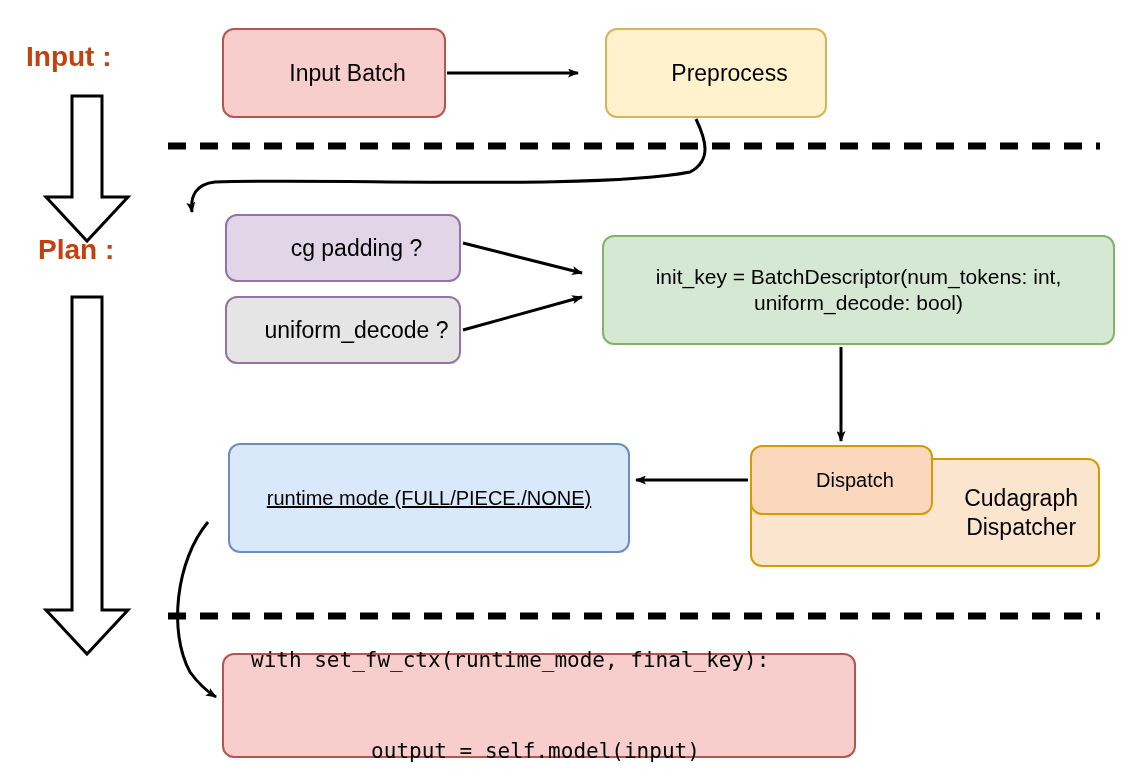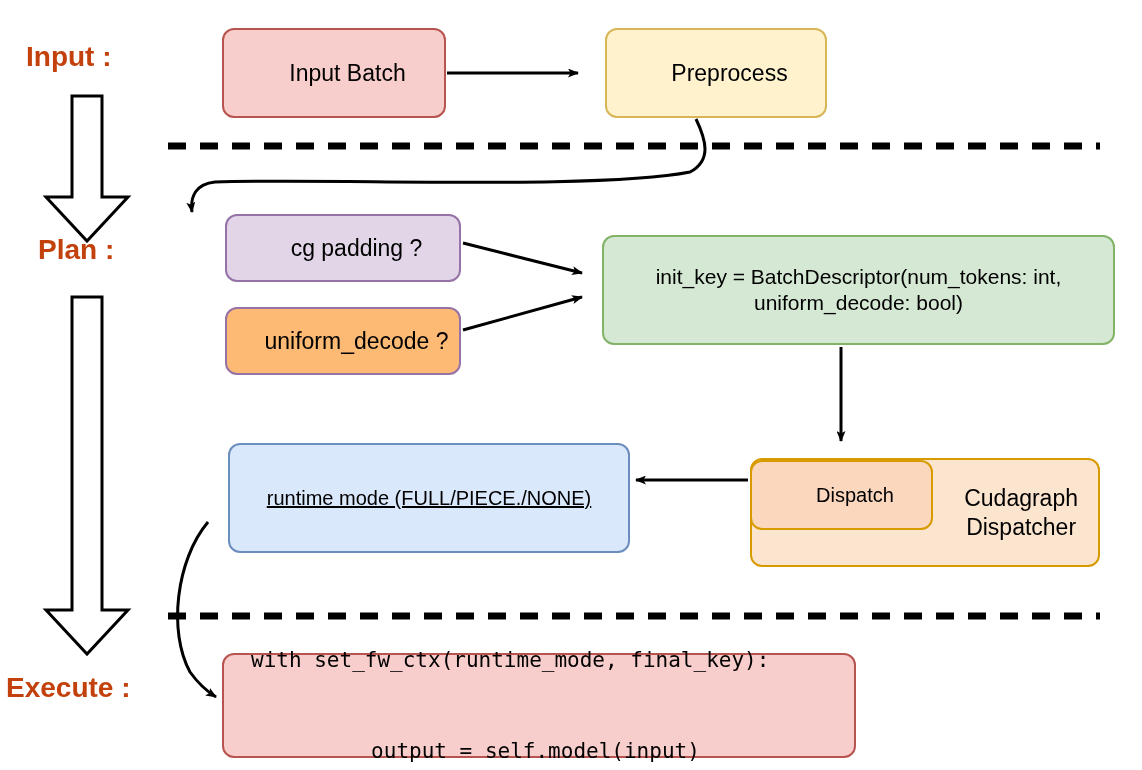--- a/index.html
+++ b/index.html
@@ -49,21 +49,21 @@
 
   
   #n-input-batch   { left: 222px; top: 28px;  width: 224px; height: 90px;  font-size: 23px; }
   #n-preprocess    { left: 585px; top: 28px;  width: 222px; height: 90px;  font-size: 23px; }
   #n-cg-padding    { left: 225px; top: 214px; width: 236px; height: 68px;  font-size: 23px; }
   #n-uniform-dec   { left: 225px; top: 296px; width: 236px; height: 68px;  font-size: 23px; }
   #n-init-key      { left: 602px; top: 235px; width: 513px; height: 110px; font-size: 21px; padding: 8px 12px; }
   #n-runtime-mode  { left: 228px; top: 443px; width: 402px; height: 110px; font-size: 20px; padding: 0 10px; }
   #n-cuda-outer    { left: 750px; top: 458px; width: 350px; height: 109px; font-size: 23px;
                      justify-content: flex-end; padding-right: 20px; }
-  #n-dispatch      { left: 750px; top: 460px; width: 183px; height: 70px;  font-size: 20px; z-index: 4; }
+  #n-dispatch      { left: 750px; top: 445px; width: 183px; height: 70px;  font-size: 20px; z-index: 4; }
   #n-code          { left: 222px; top: 653px; width: 634px; height: 105px; font-size: 21px;
                      justify-content: flex-start; 
                      font-family: "DejaVu Sans Mono", "Liberation Mono", monospace;
                      white-space: pre; line-height: 1.45; }
 
   
   #lbl-input   { left: 26px; top: 41px;  font-size: 28px; }
   #lbl-plan    { left: 38px; top: 234px; font-size: 28px; }
   #lbl-execute { left: 6px;  top: 672px; font-size: 28px; }
 </style>
@@ -97,29 +97,28 @@
 
     <line x1="841" y1="347" x2="841" y2="441" stroke="#000000" stroke-width="3" marker-end="url(#arrowhead)"></line>
 
     <line x1="748" y1="480" x2="636" y2="480" stroke="#000000" stroke-width="3" marker-end="url(#arrowhead)"></line>
 
     <path d="M208,522 C176,560 168,632 190,672 C200,686 208,692 216,697" fill="none" stroke="#000000" stroke-width="3" marker-end="url(#arrowhead)"></path>
   </svg>
 
   <div class="stage-label" id="lbl-input">Input :</div>
   <div class="stage-label" id="lbl-plan">Plan :</div>
-  <div class="stage-label" id="lbl-execute">Execute :</div>
 
   <div class="node" id="n-input-batch" style="background-color: rgb(248, 206, 204); border-color: rgb(184, 84, 80);">Input Batch</div>
 
   <div class="node" id="n-preprocess" style="background-color: rgb(255, 242, 204); border-color: rgb(214, 182, 86); margin-left: 20px;">Preprocess</div>
 
   <div class="node" id="n-cg-padding" style="background-color: rgb(225, 213, 231); border-color: rgb(150, 115, 166);">cg padding ?</div>
 
-  <div class="node" id="n-uniform-dec" style="background-color: #fdba74; border-color: rgb(150, 115, 166); margin-top: 11px;">uniform_decode ?</div>
+  <div class="node" id="n-uniform-dec" style="background-color: #e5e5e5; border-color: rgb(150, 115, 166);">uniform_decode ?</div>
 
   <div class="node" id="n-init-key" style="background-color: rgb(213, 232, 212); border-color: rgb(130, 179, 102);">
     <div>
       <div>init_key = BatchDescriptor(num_tokens: int,</div>
       <div>uniform_decode: bool)</div>
     </div>
   </div>
 
   <div class="node" id="n-runtime-mode" style="background-color: rgb(218, 232, 252); border-color: rgb(108, 142, 191); text-decoration: underline;">
     <div>

